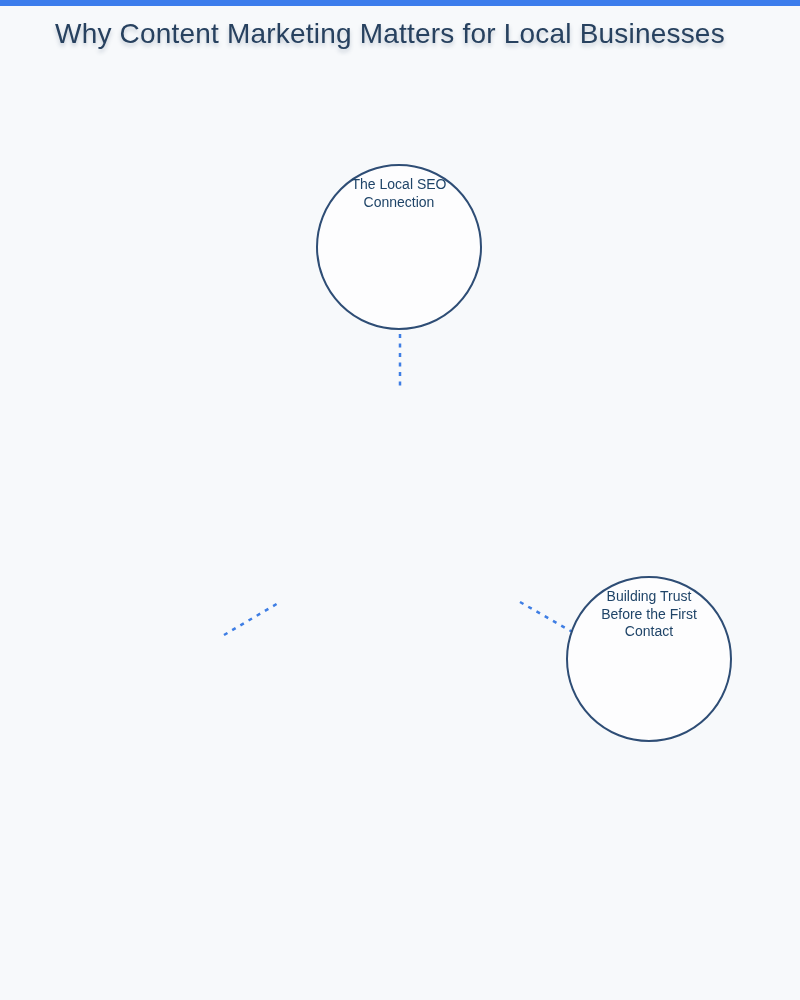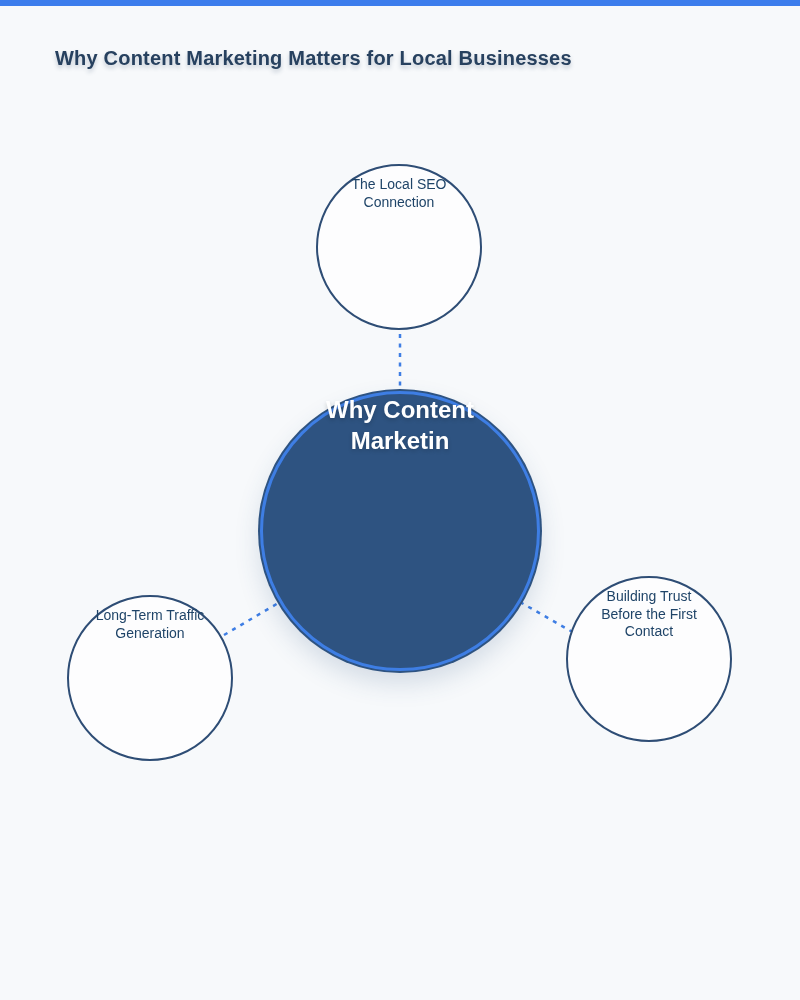--- a/index.html
+++ b/index.html
@@ -24,23 +24,23 @@
     font-family: "Liberation Sans", sans-serif;
   }
   .top-bar {
     position: absolute;
     left: 0; top: 0;
     width: 800px; height: 6px;
     background: var(--top-bar, #3c7dec);
   }
   .title {
     position: absolute;
-    left: 55px; top: 47px;
-    font-size: 20px;
-    font-weight: 700;
+    left: 55px; top: 18px;
+    font-size: 28px;
+    font-weight: 400;
     letter-spacing: 0.2px;
     white-space: nowrap;
     color: var(--title-text, #27415f);
     text-shadow: 0 3px 4px rgba(39, 65, 95, 0.25);
   }
   .canvas {
     position: absolute;
     left: 0; top: 0;
     width: 800px; height: 1000px;
   }
@@ -102,34 +102,26 @@
 <h1 class="title">Why Content Marketing Matters for Local Businesses</h1>
 
 <div class="canvas">
 
   <svg class="connectors" viewBox="0 0 800 1000" xmlns="http://www.w3.org/2000/svg" aria-hidden="true">
     <line class="connector" x1="400" y1="334" x2="400" y2="389"></line>
     <line class="connector" x1="224" y1="635" x2="280" y2="602"></line>
     <line class="connector" x1="520" y1="602" x2="576" y2="634"></line>
   </svg>
 
-  <div class="node center-node">
-    <span class="center-label">Why Content
-Marketin</span>
-  </div>
 
   <div class="node sat sat-top">
     <span class="node-label">The Local SEO
 Connection</span>
   </div>
 
-  <div class="node sat sat-bottom-left">
-    <span class="node-label">Long-Term Traffic
-Generation</span>
-  </div>
 
   <div class="node sat sat-bottom-right">
     <span class="node-label">Building Trust
 Before the First
 Contact</span>
   </div>
 
 </div>
 
 </body></html>

